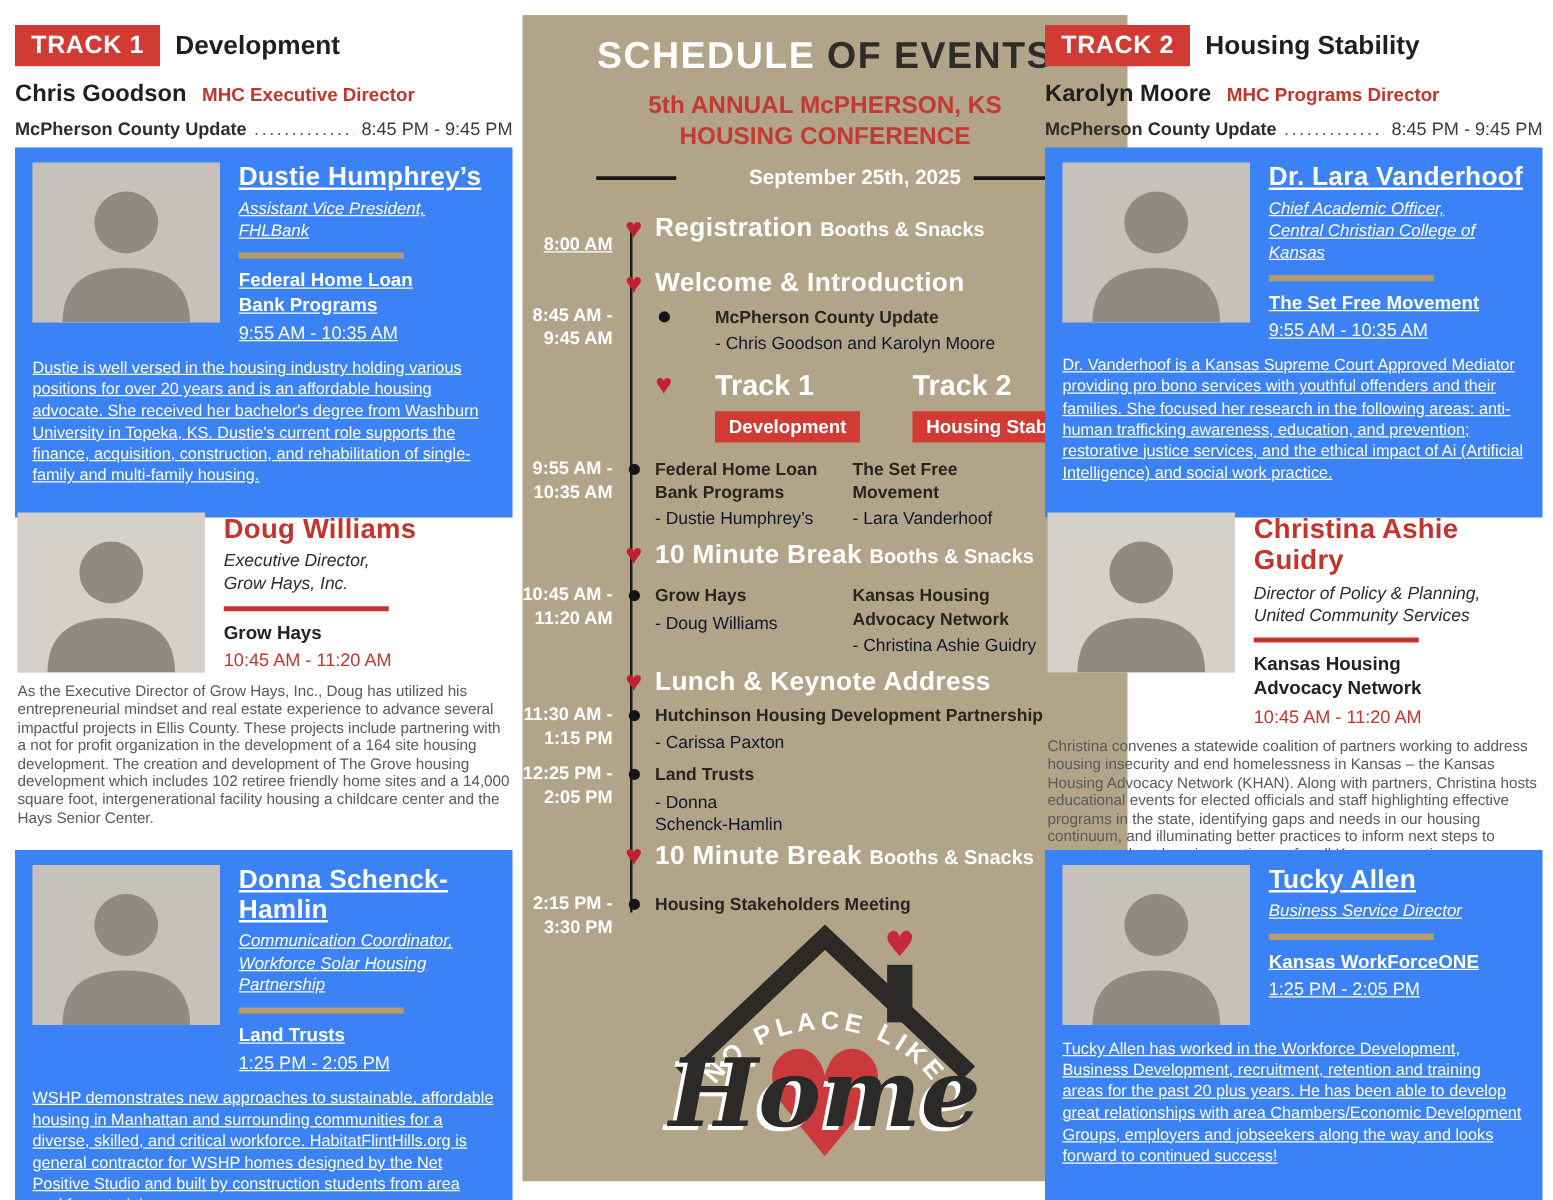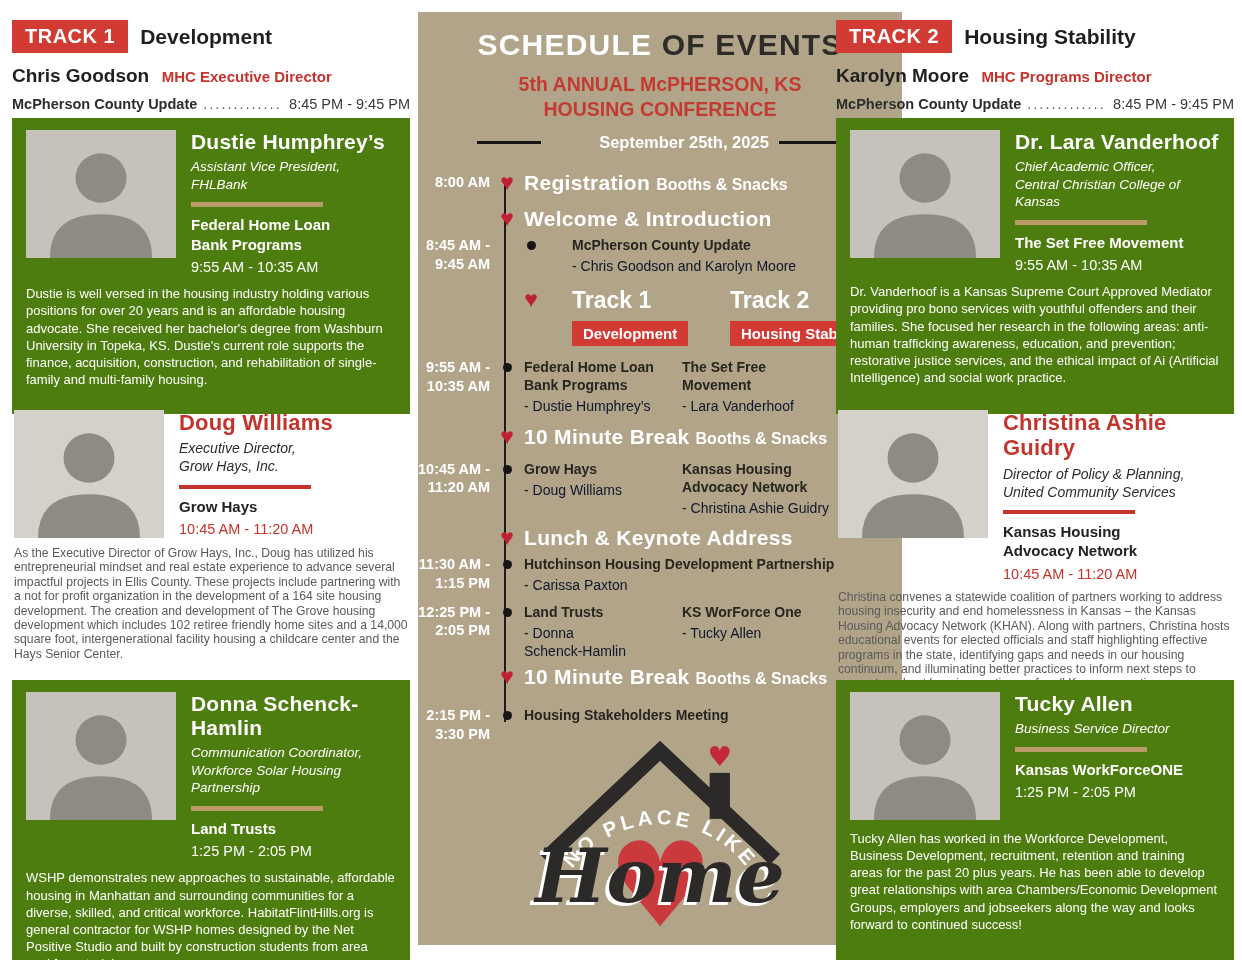--- a/index.html
+++ b/index.html
@@ -16,22 +16,22 @@
        font-size:20px;letter-spacing:.5px;padding:5px 13px;}
   .hlabel{font-size:21px;font-weight:800;color:#1f1f1f;}
   .hname{font-size:19px;font-weight:800;color:#1f1f1f;}
   .htitle{font-size:15px;font-weight:800;color:#c5342c;margin-left:8px;}
   .hsess{display:flex;align-items:baseline;font-size:14.5px;margin-top:9px;color:#2c2c2c;}
   .hs1{font-weight:800;white-space:nowrap;}
   .hleader{flex:1;overflow:hidden;white-space:nowrap;color:#555;margin:0 6px;letter-spacing:2px;}
   .htime{white-space:nowrap;color:#3a3a3a;}
 
   
-  .card{position:absolute;left:0;right:0;background:#4d7c0f;color:#fff;
-        padding:12px 14px;overflow:hidden;}
+  .card{position:absolute;left:0;right:0;background:#3b82f6;color:#fff;
+        padding:12px 14px;overflow:hidden;text-decoration:underline;}
   .card1{top:106px;height:272px;}
   .card2{top:668px;height:265px;}
   .spk{display:flex;gap:15px;}
   .photo{width:150px;height:128px;flex:none;background:#c6c1ba;overflow:hidden;}
   .photo svg{display:block;width:100%;height:100%;}
   .spk-info{flex:1;min-width:0;}
   .nm{font-size:21px;font-weight:800;letter-spacing:.2px;line-height:1.15;}
   .rl{font-style:italic;font-size:13.5px;margin-top:4px;white-space:pre-line;line-height:1.3;}
   .dv{height:5px;width:132px;background:#bb9a6a;margin:9px 0 8px;}
   .ss{font-size:15px;font-weight:800;white-space:pre-line;line-height:1.3;}
@@ -56,21 +56,21 @@
   .mdate{display:flex;align-items:center;justify-content:center;gap:10px;margin-top:10px;}
   .mdate .ln{width:64px;height:3px;background:#151515;}
   .mdate .dt{color:#fff;font-weight:800;font-size:16.5px;margin-left:48px;}
   .tl{position:relative;margin-top:18px;padding-right:6px;}
   .tl-line{position:absolute;left:86px;top:14px;bottom:22px;width:2px;background:#1c1c1c;}
   .row{display:grid;grid-template-columns:72px 28px 1fr;column-gap:3px;
        position:relative;margin-bottom:10px;}
   .mb4{margin-bottom:4px;} .mb8{margin-bottom:8px;} .mb12{margin-bottom:12px;gap:27px;} .mb14{margin-bottom:14px;}
   .rt{font-size:14.5px;font-weight:700;color:#fff;text-align:right;
       white-space:pre-line;line-height:1.3;}
-  .mt3{margin-top:3px;}
+  .mt3{margin-top:17px;text-decoration:underline;}
   .mk{text-align:center;}
   .heart{color:#bf2033;font-size:23px;line-height:24px;}
   .dotm{display:inline-block;width:9px;height:9px;border-radius:50%;background:#151515;margin-top:5px;}
   .big{color:#fff;font-size:21px;font-weight:700;line-height:26px;letter-spacing:.3px;}
   .big .sfx{font-size:16px;font-weight:600;margin-left:6px;letter-spacing:0;}
   .sess{color:#28251f;font-weight:800;font-size:14px;line-height:1.3;white-space:pre-line;}
   .one-line{white-space:nowrap;}
   .spkr{color:#0f172a;font-size:14px;margin-top:3px;white-space:pre-line;line-height:1.3;}
   .two{display:grid;grid-template-columns:158px 1fr;}
   .trk{color:#fff;font-size:23px;font-weight:800;}
@@ -279,24 +279,20 @@
       <div class="row mb4">
         <div class="rt">12:25 PM -
 2:05 PM</div>
         <div class="mk"><span class="dotm"></span></div>
         <div class="two">
           <div>
             <div class="sess">Land Trusts</div>
             <div class="spkr">- Donna
 Schenck-Hamlin</div>
           </div>
-          <div>
-            <div class="sess">KS WorForce One</div>
-            <div class="spkr">- Tucky Allen</div>
-          </div>
         </div>
       </div>
 
       <div class="row mb14">
         <div class="rt"></div>
         <div class="mk"><span class="heart">♥</span></div>
         <div class="big">
           <span>10 Minute Break</span><span class="sfx">Booths &amp; Snacks</span>
         </div>
       </div>

